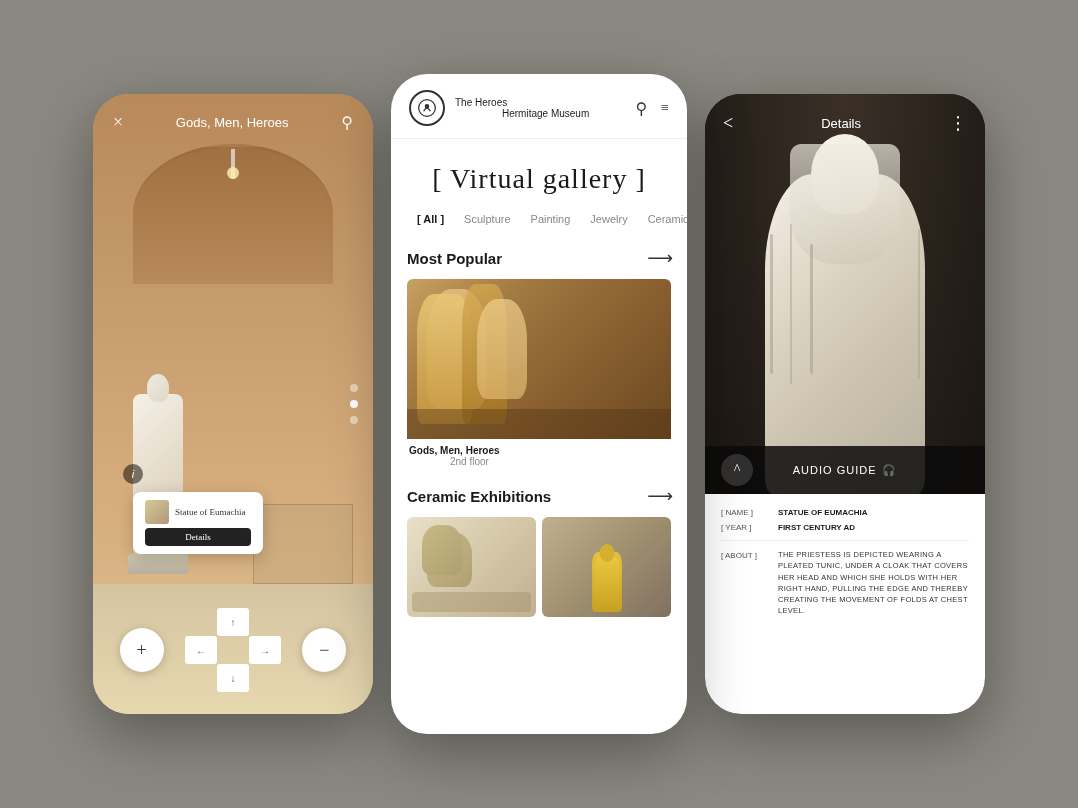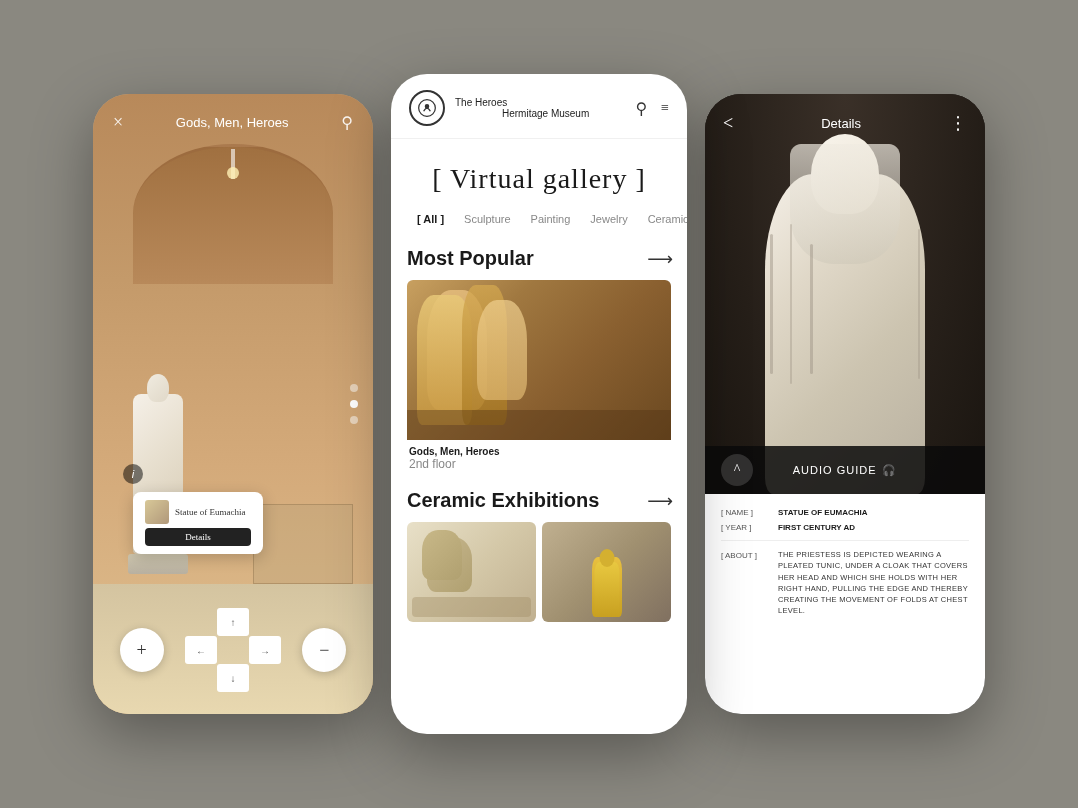--- a/index.html
+++ b/index.html
@@ -316,21 +316,21 @@
     }
 
     .section-header {
       display: flex;
       align-items: center;
       justify-content: space-between;
       padding: 8px 16px 10px;
     }
 
     .section-title {
-      font-size: 20px;
+      font-size: 15px;
       font-weight: 600;
       color: #1a1a1a;
       font-family: sans-serif;
     }
 
     .section-arrow {
       font-size: 18px;
       color: #333;
       letter-spacing: -2px;
     }
@@ -421,23 +421,24 @@
     }
 
     .artwork-name {
       font-size: 10px;
       font-weight: 600;
       color: #1a1a1a;
       font-family: sans-serif;
     }
 
     .artwork-floor {
-      font-size: 12px;
+      font-size: 10px;
       color: #888;
       font-family: sans-serif;
+      margin-left: 41px;
     }
 
     .latest-section {
       padding-top: 4px;
     }
 
     .latest-grid {
       display: flex;
       gap: 6px;
       padding: 0 16px;

